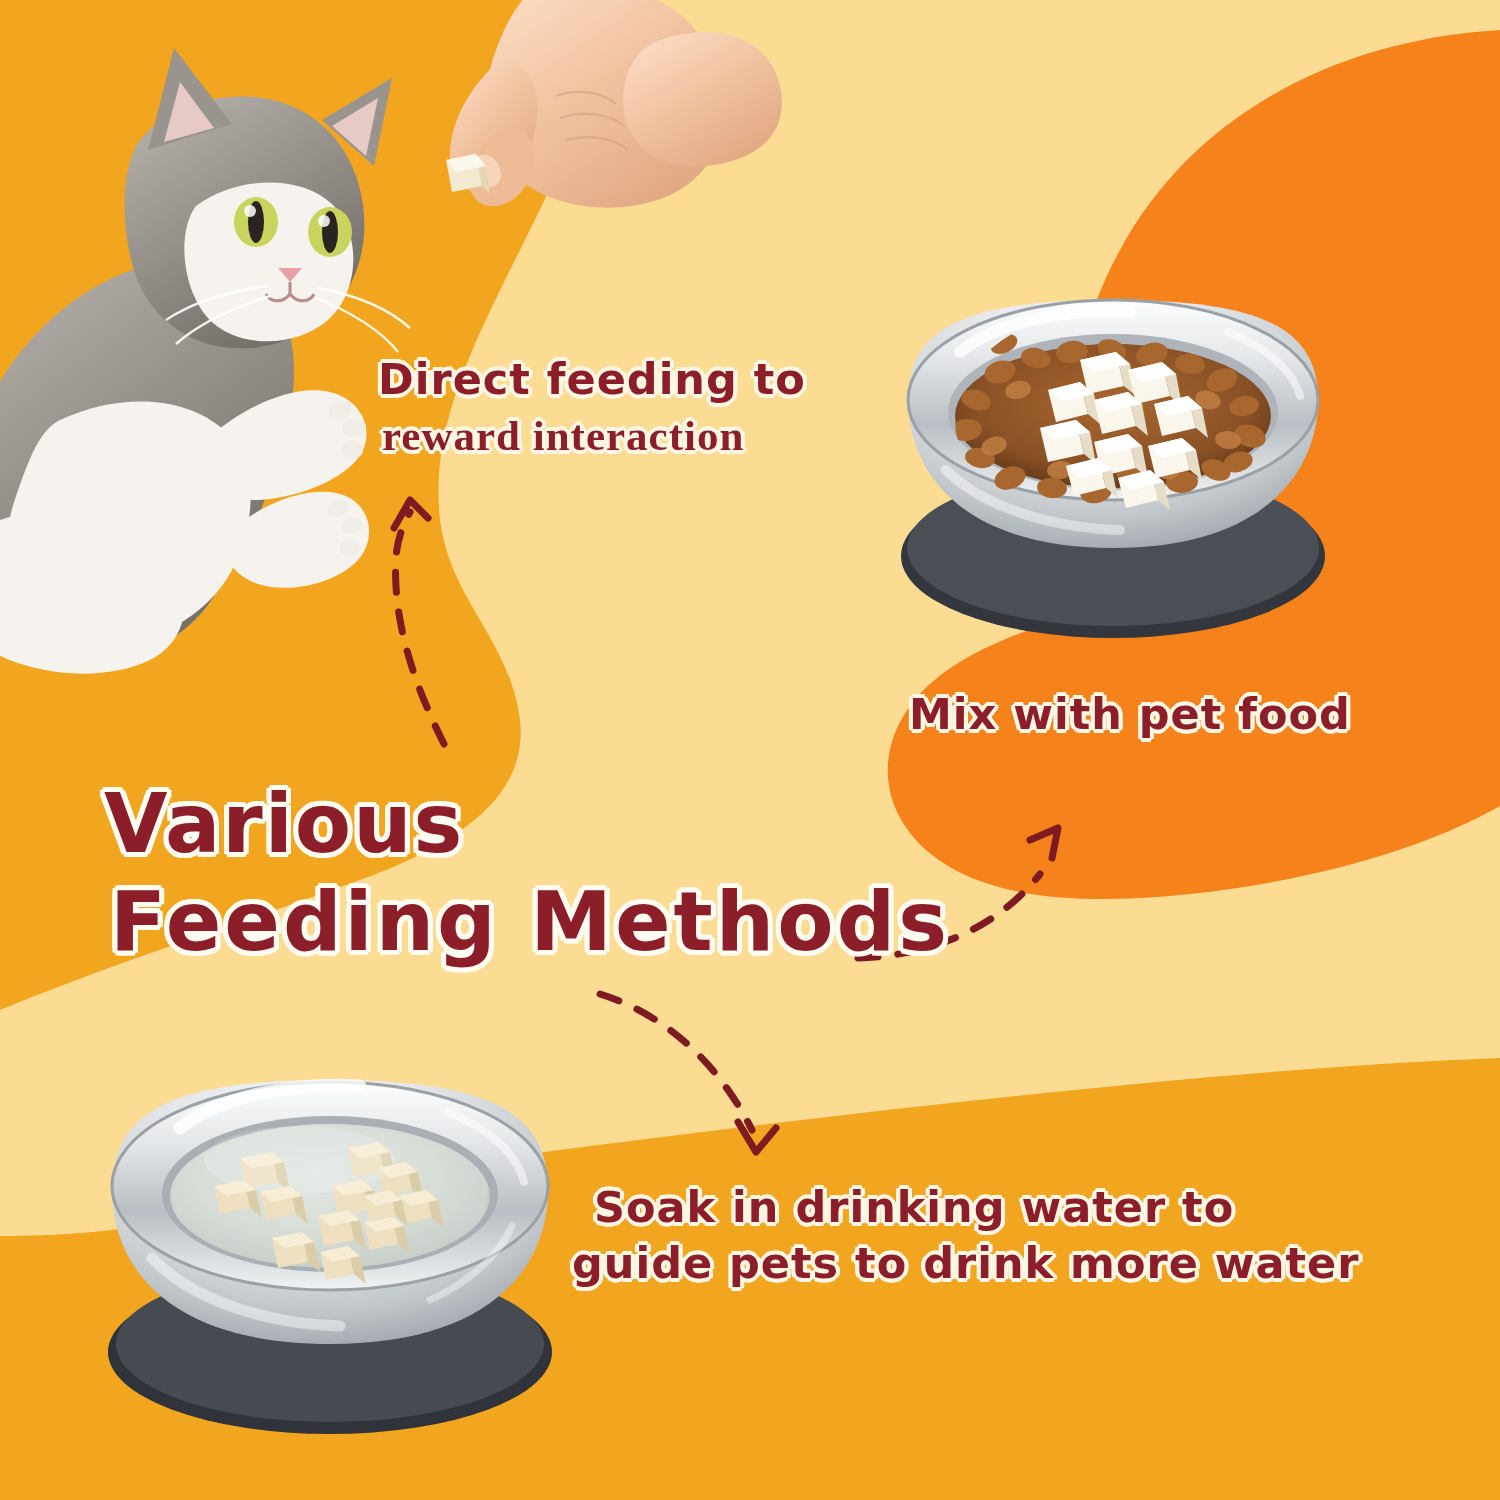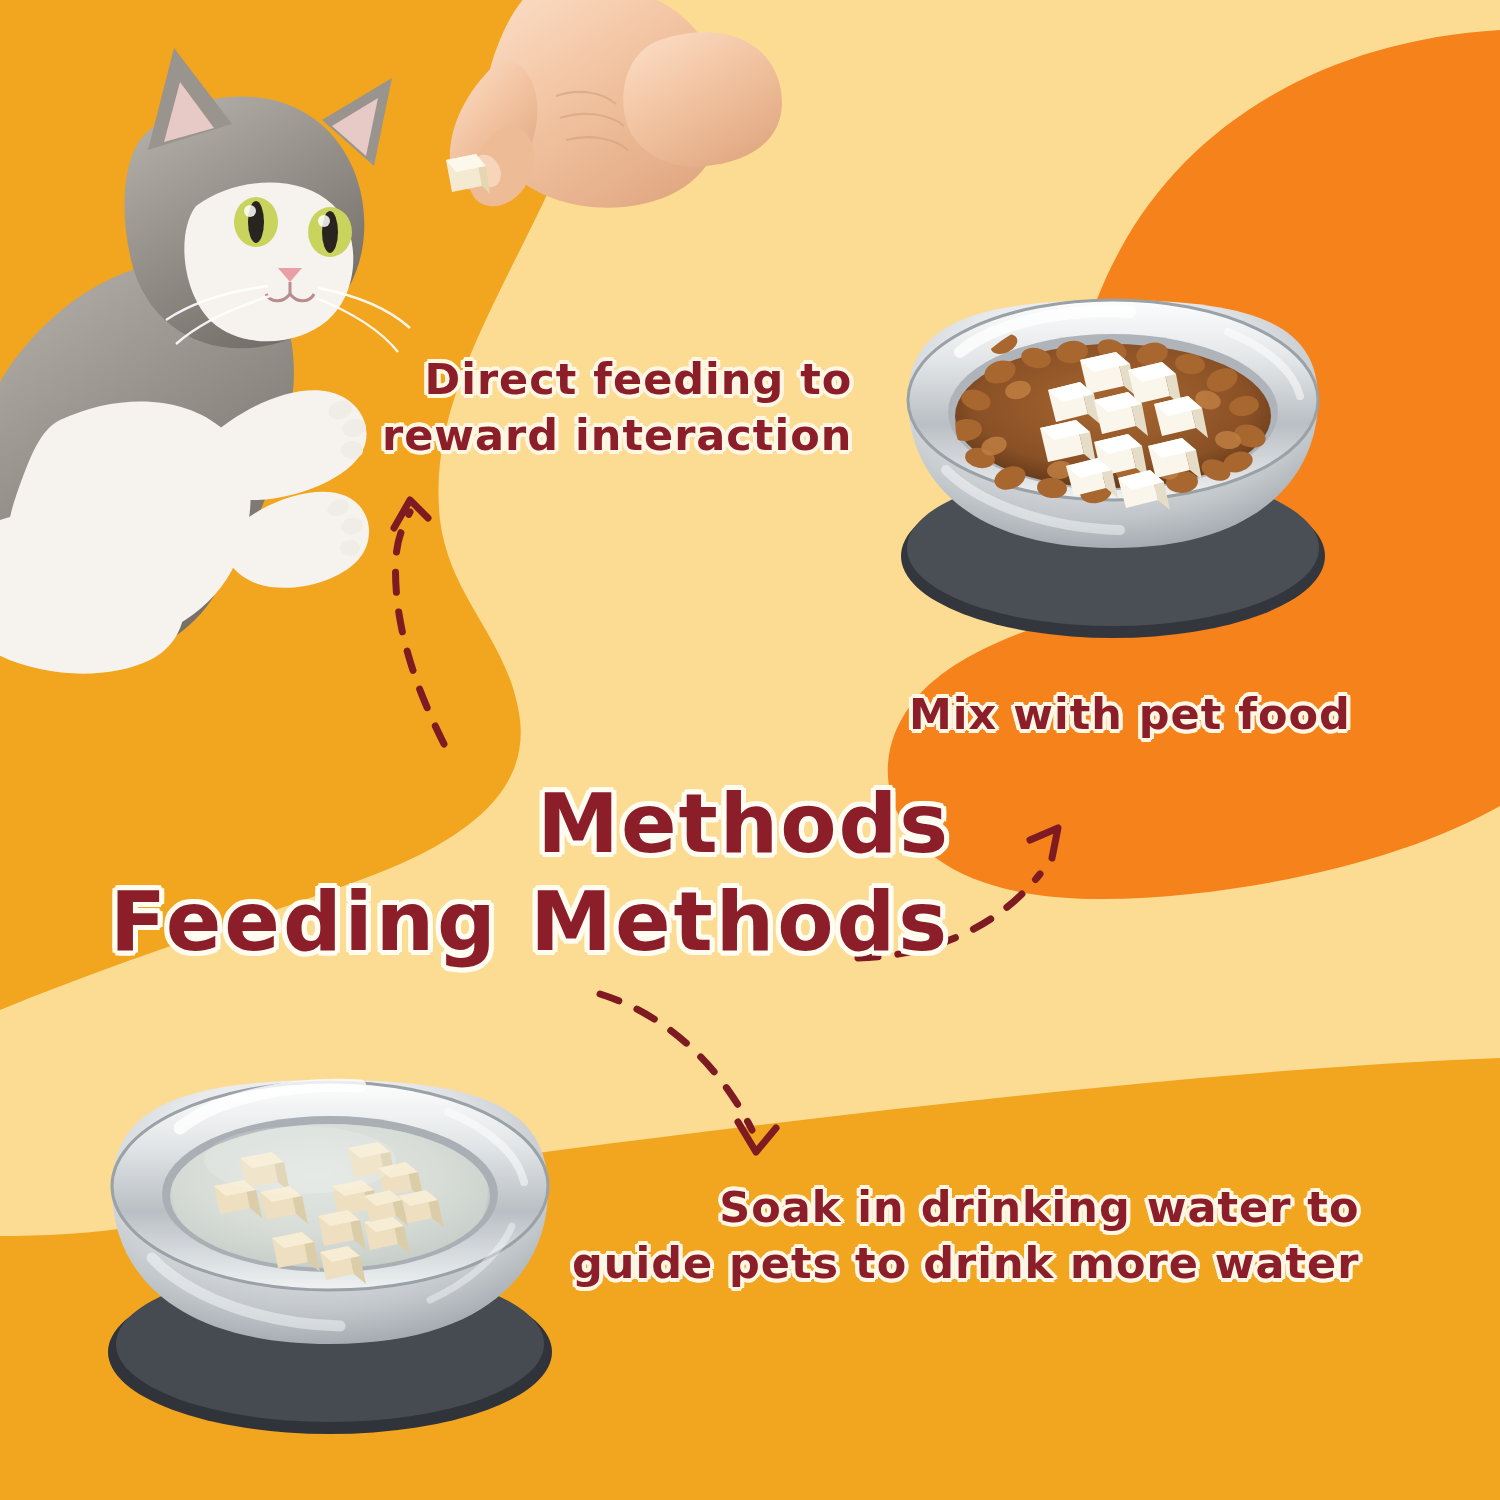--- a/index.html
+++ b/index.html
@@ -1,21 +1,21 @@
 <!DOCTYPE html>
 <html><head>
 <meta charset="utf-8">
 <style>
   html,body{margin:0;padding:0;}
   body{
     width:1500px;height:1500px;
     font-family:"DejaVu Sans",sans-serif;
     overflow:hidden;background:#fcdc92;
   }
-  #stage{position:relative;width:1500px;height:1500px;overflow:hidden;text-align:right;}
+  #stage{position:relative;width:1500px;height:1500px;overflow:hidden;}
 
   .layer{position:absolute;inset:0;width:1500px;height:1500px;}
 
   
   .caption{
     position:absolute;
     font-family:"DejaVu Sans",sans-serif;
     font-weight:bold;
     color:#8b1e28;
     letter-spacing:1px;
@@ -23,21 +23,21 @@
     white-space:nowrap;
     text-shadow:
        3px 0 0 #fff7e4,-3px 0 0 #fff7e4,0 3px 0 #fff7e4,0 -3px 0 #fff7e4,
        2px 2px 0 #fff7e4,-2px 2px 0 #fff7e4,2px -2px 0 #fff7e4,-2px -2px 0 #fff7e4,
        4px 1px 0 #fff7e4,-4px 1px 0 #fff7e4,1px 4px 0 #fff7e4,1px -4px 0 #fff7e4,
        -1px 4px 0 #fff7e4,-1px -4px 0 #fff7e4,4px -1px 0 #fff7e4,-4px -1px 0 #fff7e4;
   }
   .caption div{display:block;}
 
   #cap-direct{left:378px;top:352px;font-size:43px;}
-  #cap-direct .l2{margin-left:4px;}
+  #cap-direct .l2{margin-left:4px;font-family:Liberation Serif, serif;}
   #cap-mix{left:862px;top:687px;font-size:43px;}
   #cap-mix .l1{margin-left:47px;}
   #cap-soak{left:572px;top:1180px;font-size:43px;}
   #cap-soak .l1{margin-left:22px;}
 
   
   #headline{
     position:absolute;left:104px;top:775px;
     font-family:"DejaVu Sans",sans-serif;
     font-weight:bold;color:#8b1e28;
@@ -465,17 +465,17 @@
   <div class="caption" id="cap-mix">
     <div class="l1">Mix with pet food</div>
   </div>
 
   <div class="caption" id="cap-soak">
     <div class="l1">Soak in drinking water to</div>
     <div class="l2">guide pets to drink more water</div>
   </div>
 
   <div id="headline">
-    <div class="hl1">Methods</div>
+    <div class="hl1">Various</div>
     <div class="hl2">Feeding Methods</div>
   </div>
 
 </div>
 
 </body></html>

